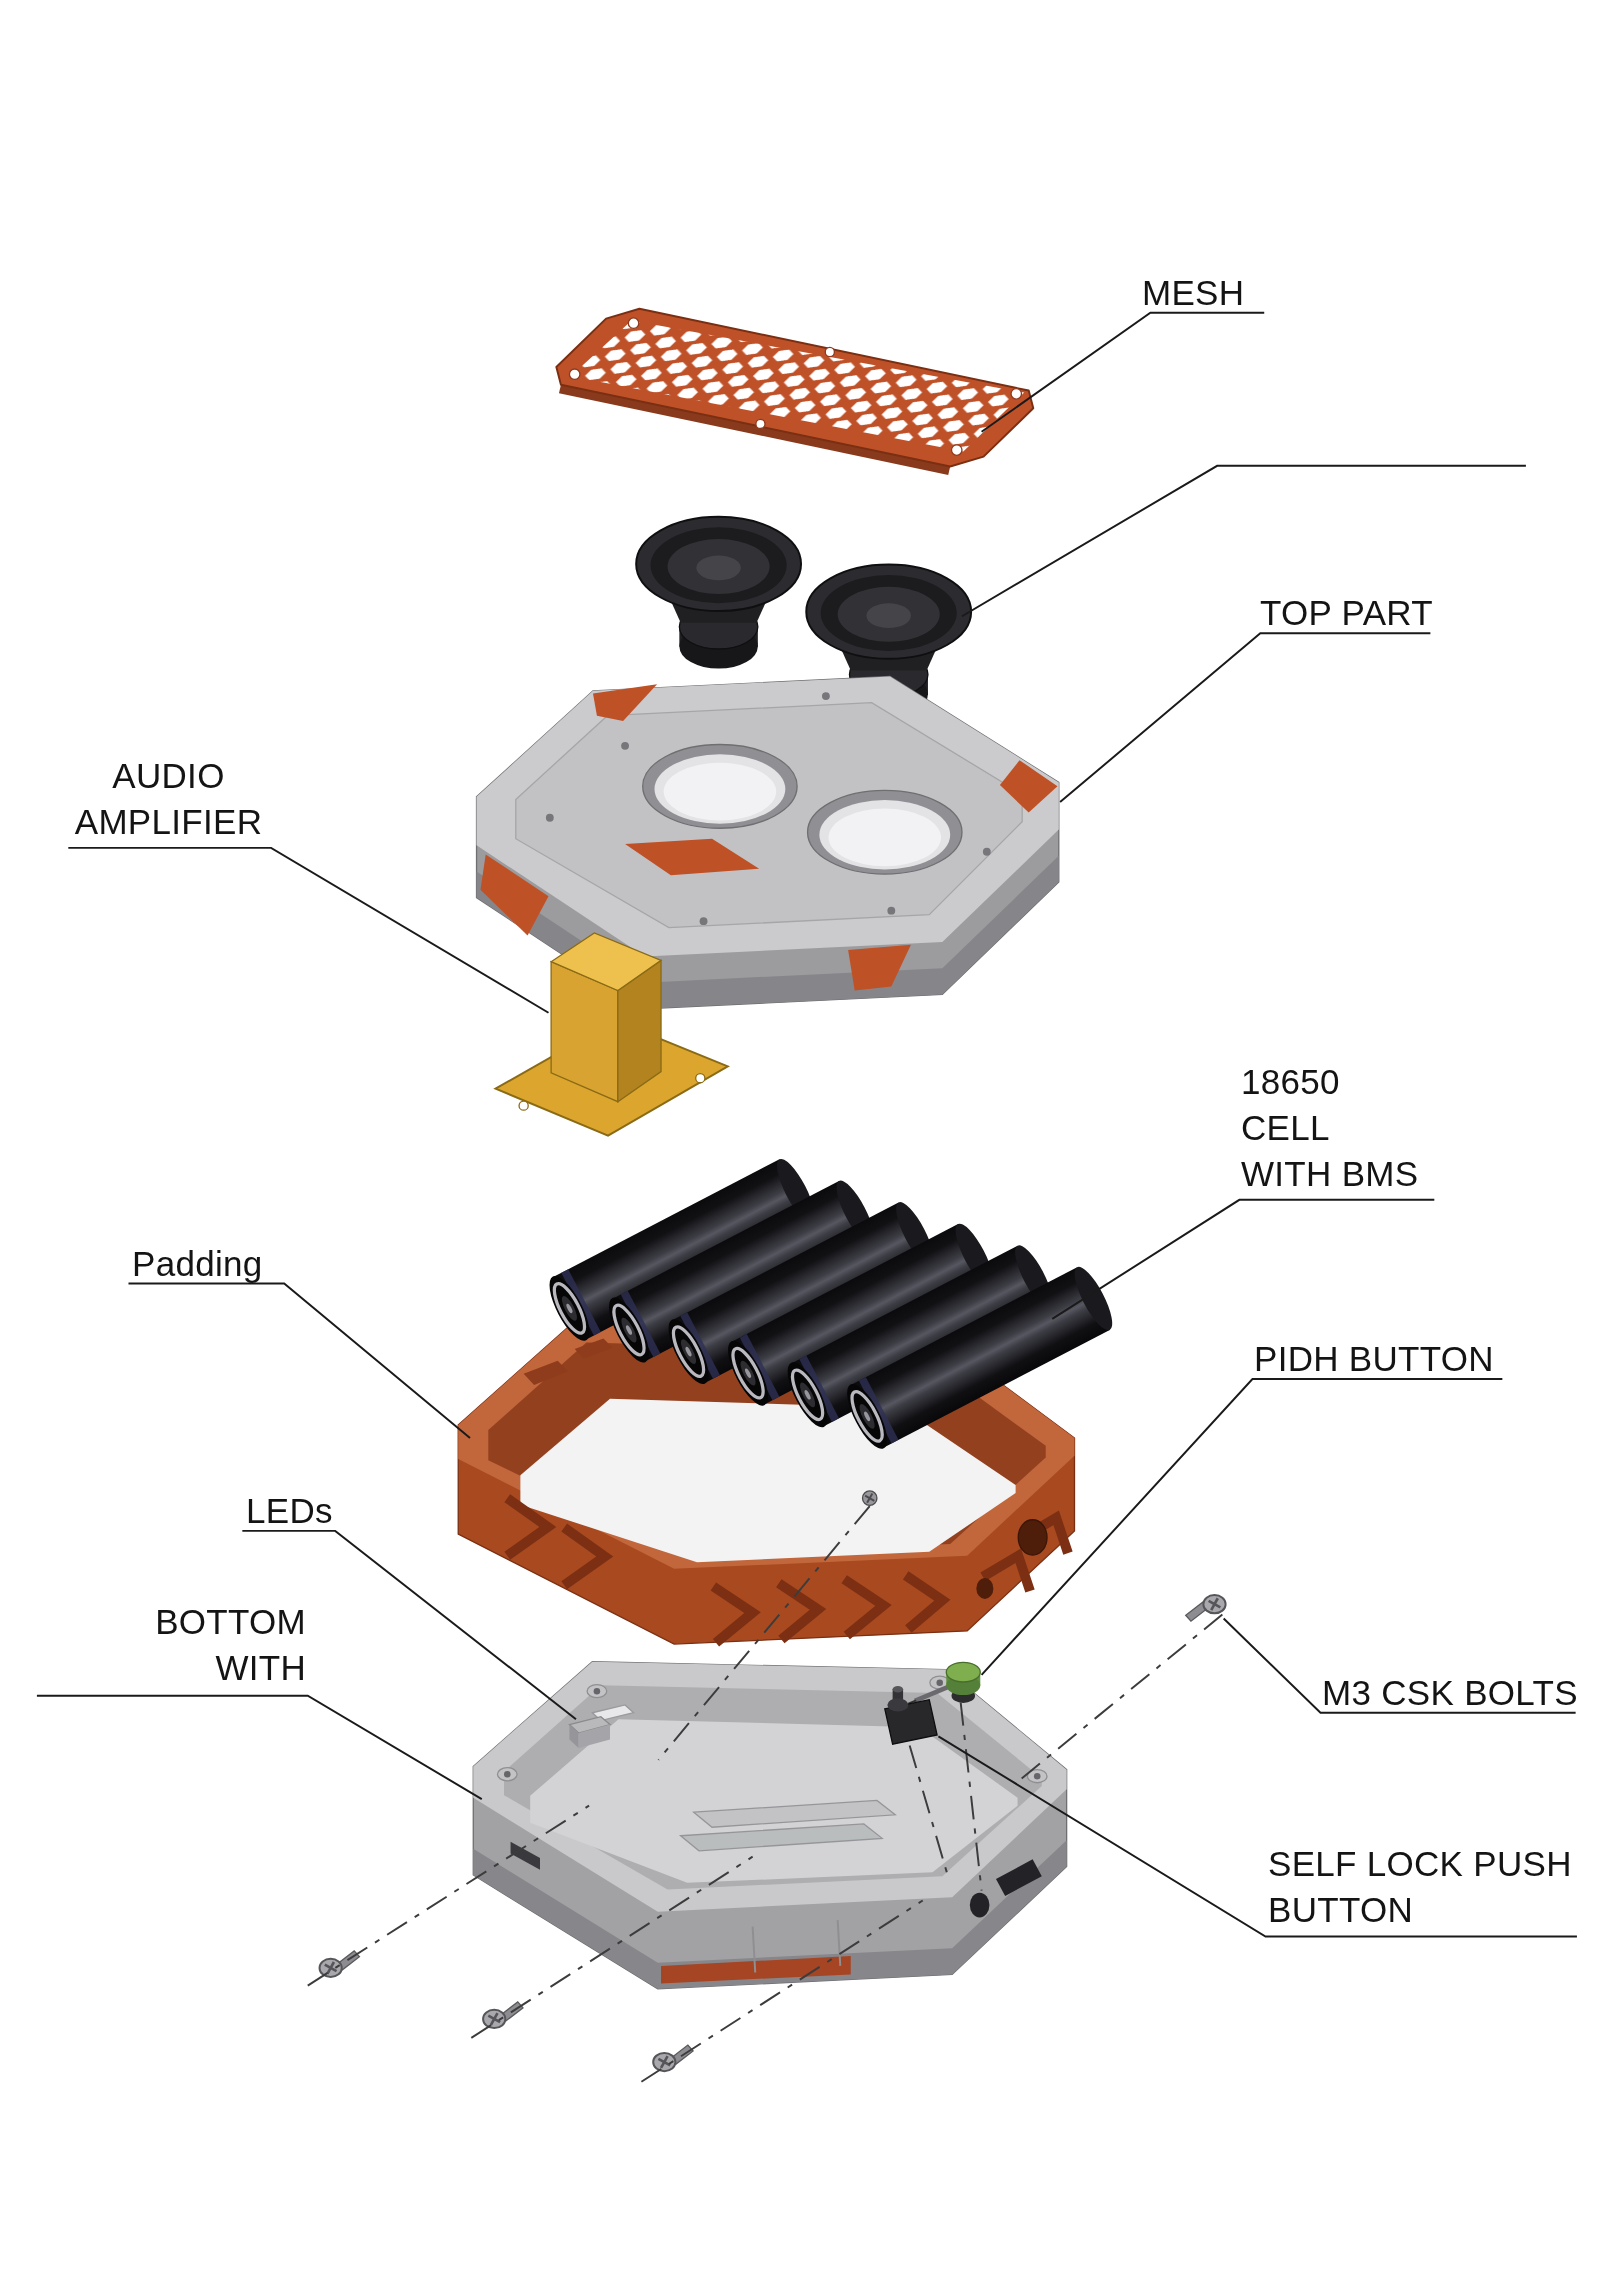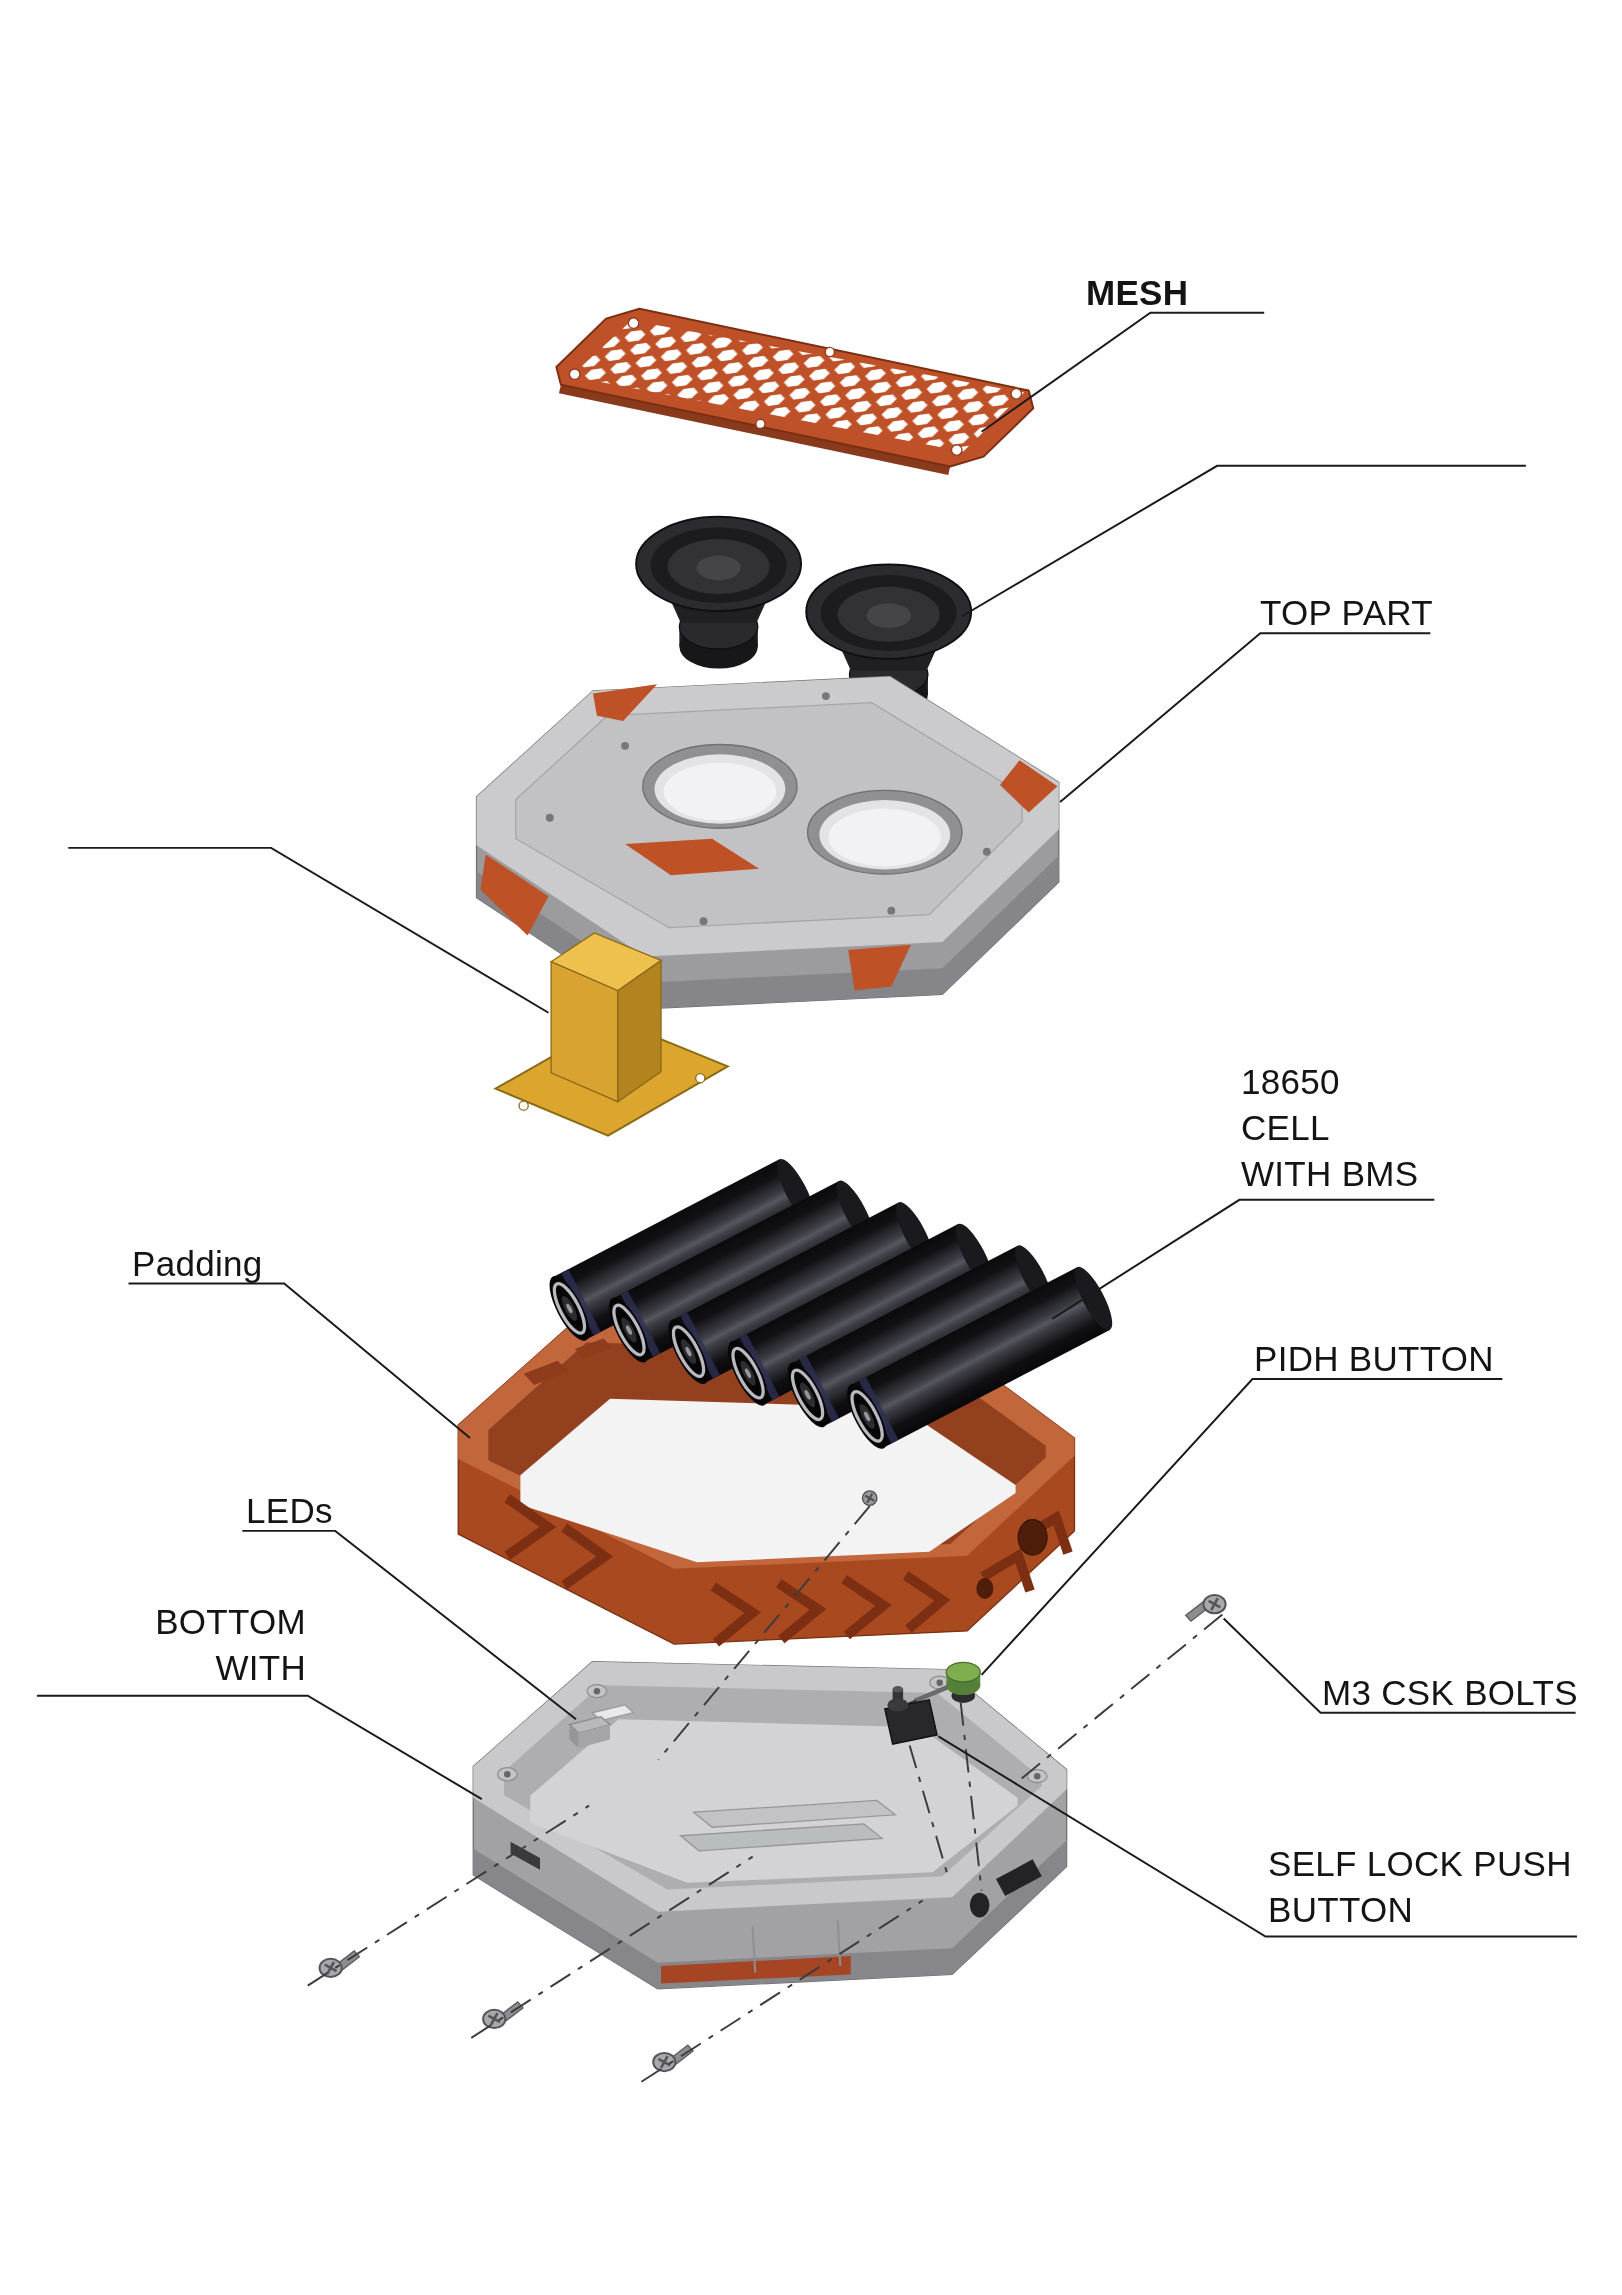--- a/index.html
+++ b/index.html
@@ -7,21 +7,21 @@
   .canvas { position:relative; width:1623px; height:2295px; background:#ffffff; overflow:hidden; }
   svg.art { position:absolute; left:0; top:0; }
   .label {
     position:absolute;
     font-size:35px;
     line-height:46px;
     color:#141414;
     letter-spacing:0.3px;
     white-space:pre-line;
   }
-  .lb-mesh     { left:1086px; top:270px;font-weight:bold; }
+  .lb-mesh     { left:1142px; top:270px; }
   .lb-drivers  { left:1217px; top:423px; }
   .lb-top      { left:1260px; top:590px;text-align:center; }
   .lb-amp      { left:64px;   top:753px; width:209px; text-align:center; }
   .lb-cell     { left:1241px; top:1059px; }
   .lb-padding  { left:132px;  top:1241px;text-align:right; }
   .lb-pidh     { left:1254px; top:1336px; }
   .lb-leds     { left:246px;  top:1488px; }
   .lb-bottom   { left:144px;  top:1599px; width:162px; text-align:right; }
   .lb-m3       { left:1322px; top:1670px; }
   .lb-selflock { left:1268px; top:1841px; }
@@ -287,20 +287,22 @@
     <polyline points="2296,2108 1914,2108 1500,2560"></polyline>
     <polyline points="370,2340 512,2340 880,2628"></polyline>
     <polyline points="56,2592 470,2592 736,2750"></polyline>
     <polyline points="2408,2618 2018,2618 1870,2474"></polyline>
     <polyline points="2410,2960 1934,2960 1434,2654"></polyline>
   </g>
 </svg>
 
   <div class="label lb-mesh">MESH</div>
   <div class="label lb-top">TOP PART</div>
+  <div class="label lb-amp">AUDIO
+AMPLIFIER</div>
   <div class="label lb-cell">18650
 CELL
 WITH BMS</div>
   <div class="label lb-padding">Padding</div>
   <div class="label lb-pidh">PIDH BUTTON</div>
   <div class="label lb-leds">LEDs</div>
   <div class="label lb-bottom">BOTTOM
 WITH</div>
   <div class="label lb-m3">M3 CSK BOLTS</div>
   <div class="label lb-selflock">SELF LOCK PUSH

